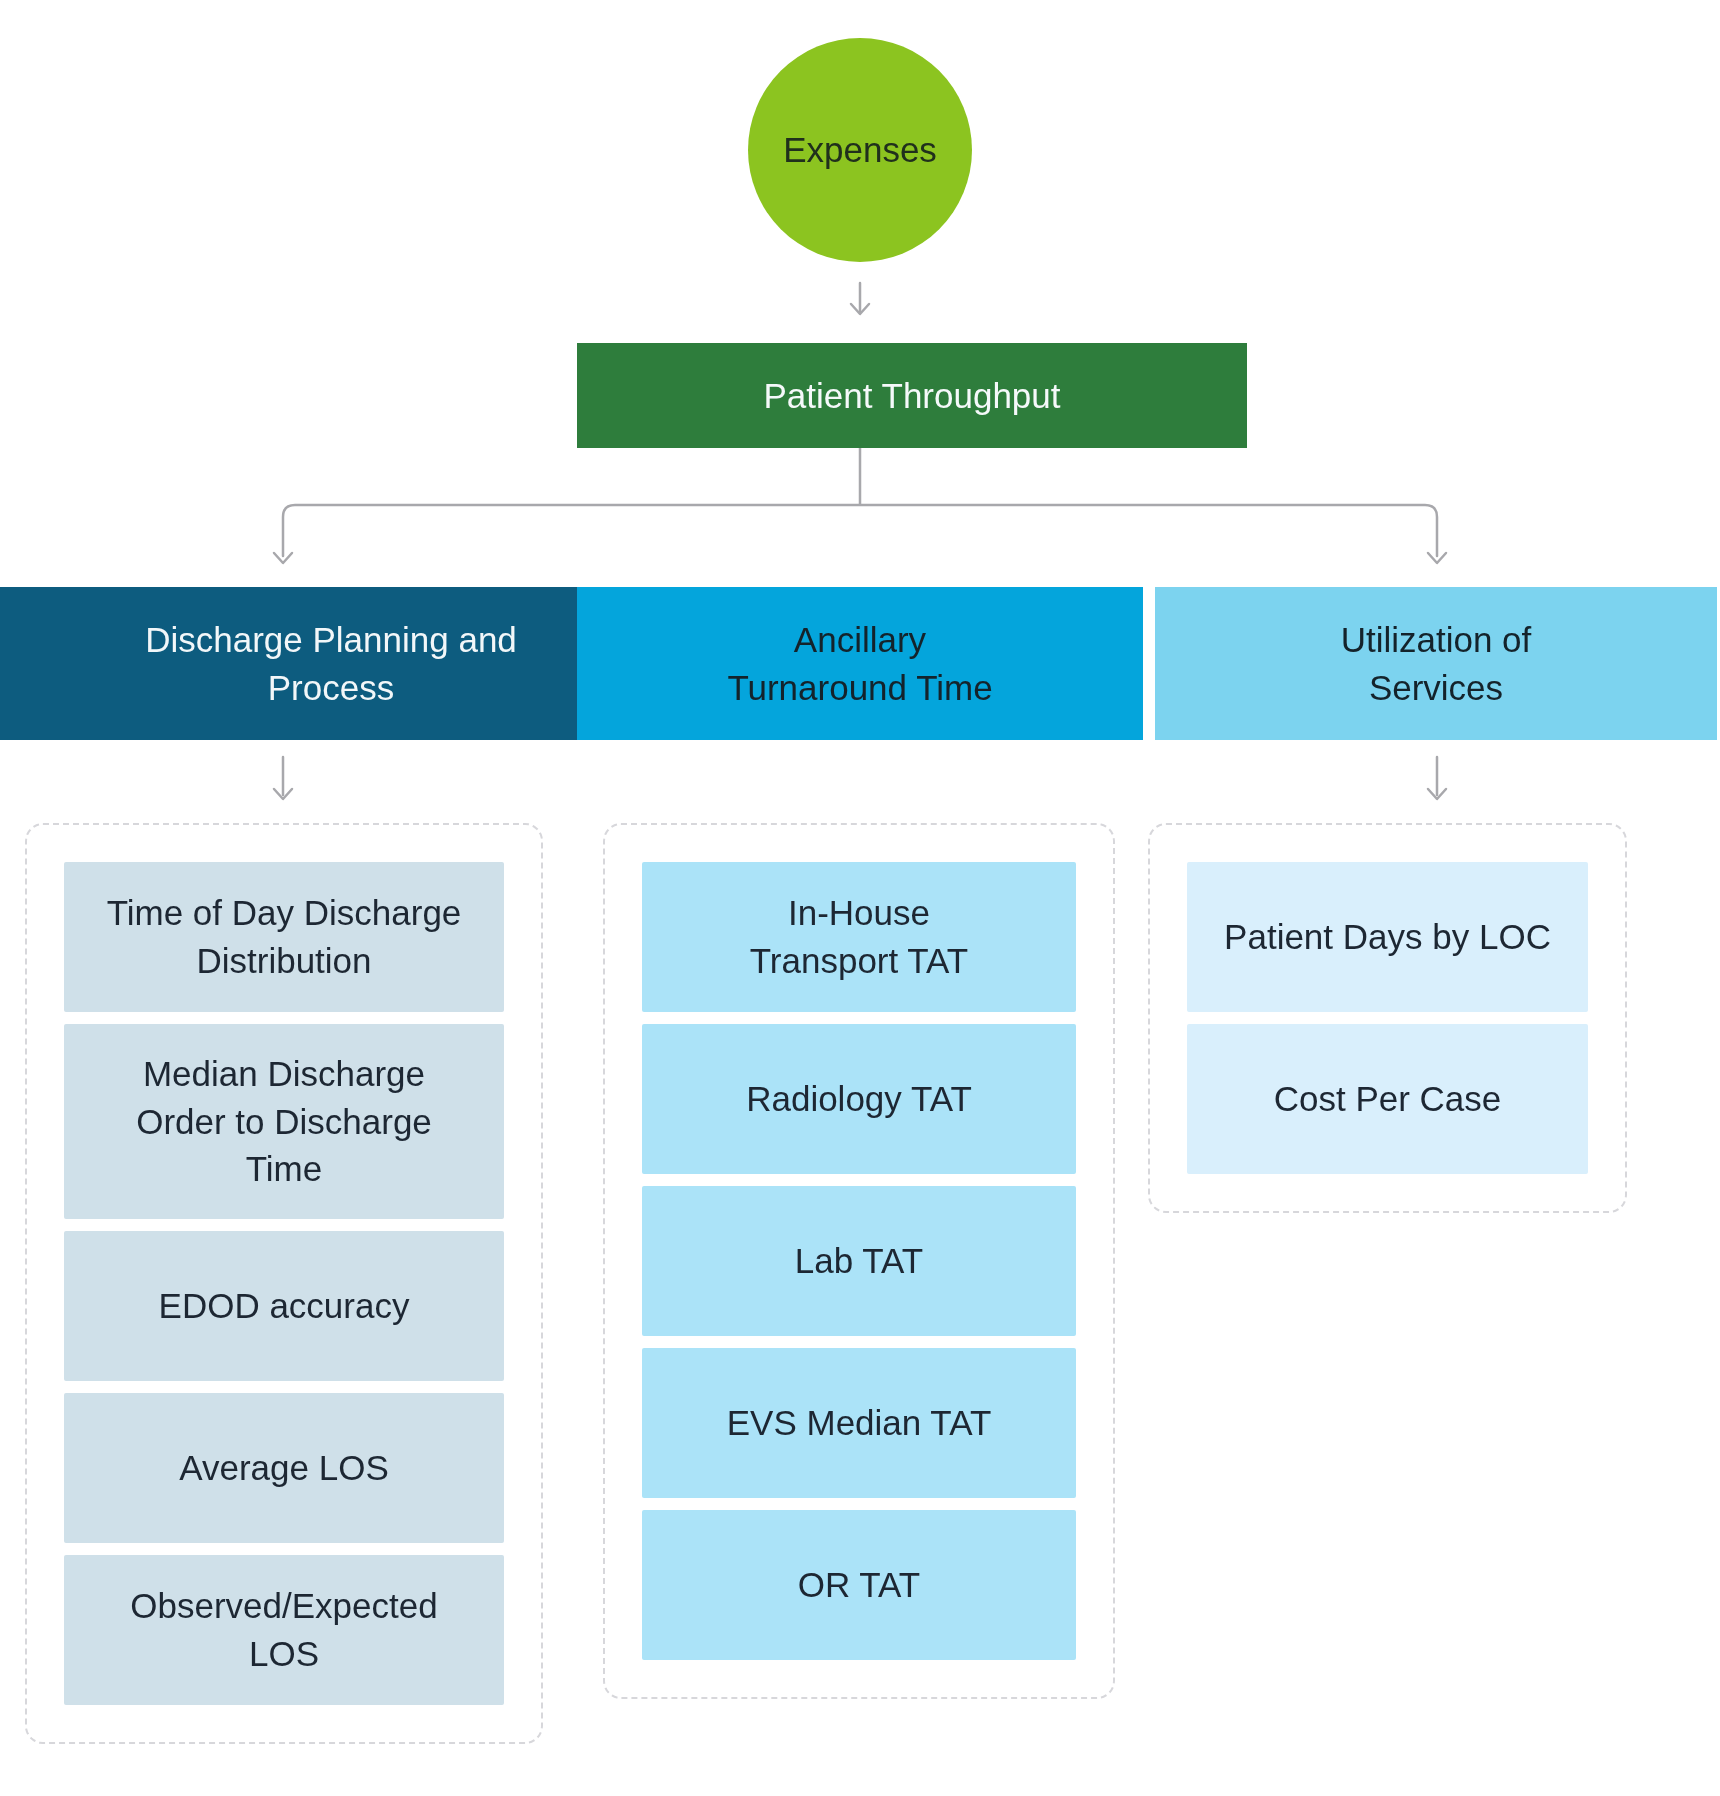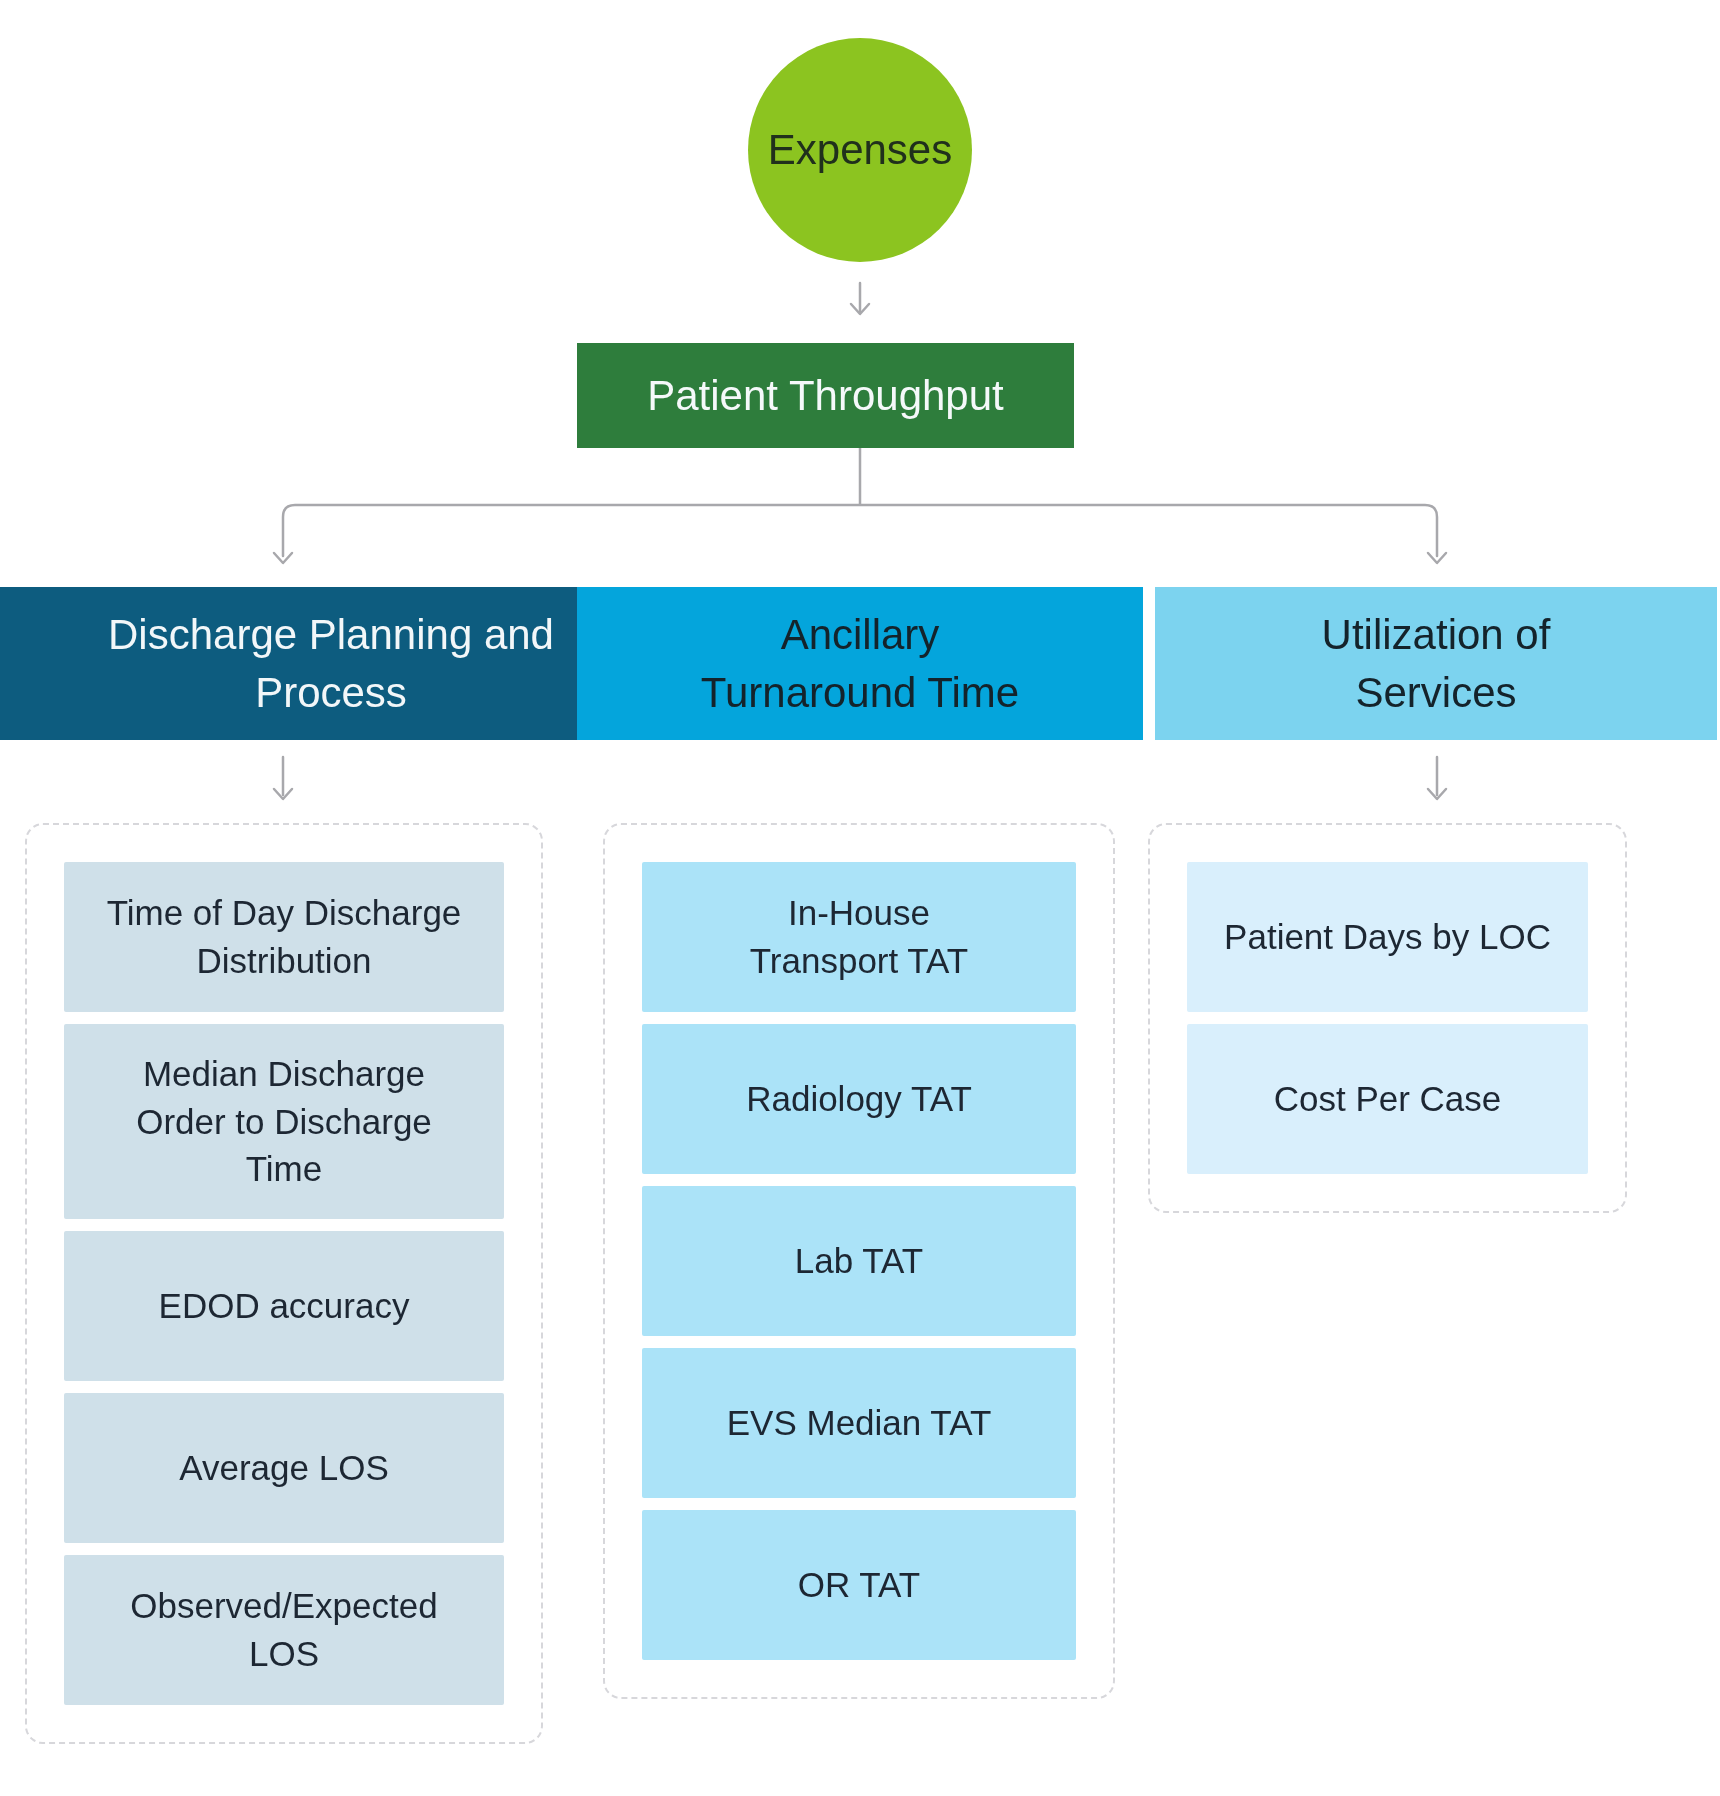--- a/index.html
+++ b/index.html
@@ -3,28 +3,28 @@
 <meta charset="utf-8">
 <style>
   html,body{margin:0;padding:0;background:#ffffff;}
   .canvas{
     position:relative;width:1720px;height:1796px;background:#ffffff;overflow:hidden;
     font-family:"Liberation Sans","DejaVu Sans",sans-serif;color:#1d2733;
   }
   .connectors{position:absolute;left:0;top:0;width:1720px;height:1796px;pointer-events:none;}
   .node{
     position:absolute;display:flex;align-items:center;justify-content:center;
-    text-align:center;white-space:pre-line;font-size:42px;line-height:1.36;
+    text-align:center;white-space:pre-line;font-size:35px;line-height:1.36;
   }
   .circle{
     left:748px;top:38px;width:224px;height:224px;border-radius:50%;
     background:#8cc420;color:#20301c;
   }
   .root{
-    left:577px;top:343px;width:497px;height:105px;
+    left:577px;top:343px;width:670px;height:105px;
     background:#2e7d3c;color:#f5f9fa;
   }
   .header{top:587px;height:153px;}
   .h1{left:0;width:662px;background:#0d5c7f;color:#f2f7f9;}
   .h2{left:577px;width:566px;background:#04a5dc;color:#14232b;text-align:center;}
   .h3{left:1155px;width:562px;background:#7cd3ef;color:#14232b;text-align:center;}
   .container{
     position:absolute;top:823px;box-sizing:border-box;
     border:2px dashed #d7d7db;border-radius:18px;
     padding:37px;display:flex;flex-direction:column;gap:12px;

